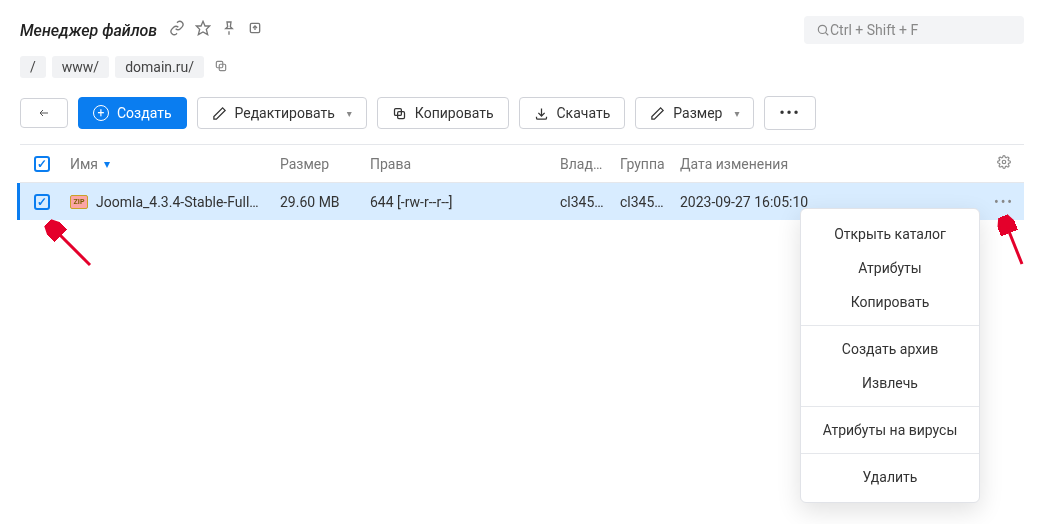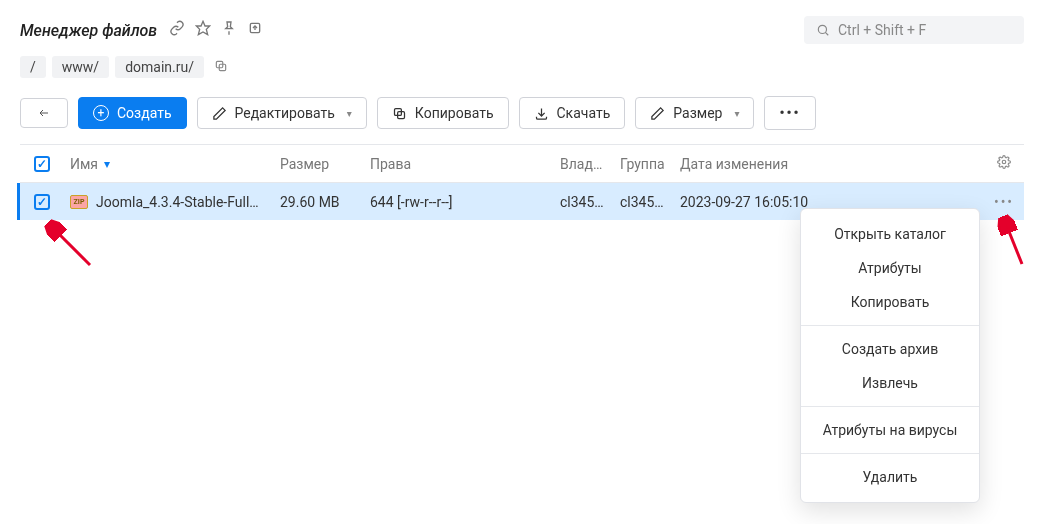--- a/index.html
+++ b/index.html
@@ -2,21 +2,21 @@
 <html><head>
 <meta charset="utf-8">
 <style>
 * { box-sizing: border-box; margin: 0; padding: 0; font-family: -apple-system, BlinkMacSystemFont, "Segoe UI", Roboto, sans-serif; }
 body { background: #fff; width: 1044px; height: 524px; overflow: hidden; position: relative; }
 
 .header { display: flex; align-items: center; padding: 16px 20px 8px; gap: 12px; }
 .title { font-size: 16px; font-weight: 500; color: #222; font-style: italic; }
 .header-icons { display: flex; gap: 10px; color: #777; }
 .header-icons span { cursor: pointer; }
-.search-box { margin-left: auto; display: flex; align-items: center; background: #f3f4f6; border-radius: 4px; padding: 6px 12px; width: 220px; color: #888; font-size: 14px; gap: 8px; }
+.search-box { margin-left: auto; display: flex; align-items: center; background: #f3f4f6; border-radius: 4px; padding: 6px 12px; width: 220px; color: #888; font-size: 14px; }
 .search-box svg { flex-shrink: 0; }
 
 .breadcrumb { display: flex; align-items: center; gap: 6px; padding: 4px 20px 12px; }
 .crumb { background: #f1f2f4; border-radius: 3px; padding: 3px 10px; font-size: 14px; color: #444; cursor: pointer; }
 .crumb-copy { color: #888; margin-left: 4px; cursor: pointer; }
 
 .toolbar { display: flex; align-items: center; gap: 10px; padding: 6px 20px 14px; }
 .btn { display: inline-flex; align-items: center; gap: 8px; border: 1px solid #d0d2d8; border-radius: 4px; background: #fff; padding: 7px 14px; font-size: 14px; color: #333; cursor: pointer; }
 .btn-icon-only { padding: 8px 14px; }
 .btn-primary { background: #0a7df0; border-color: #0a7df0; color: #fff; }

